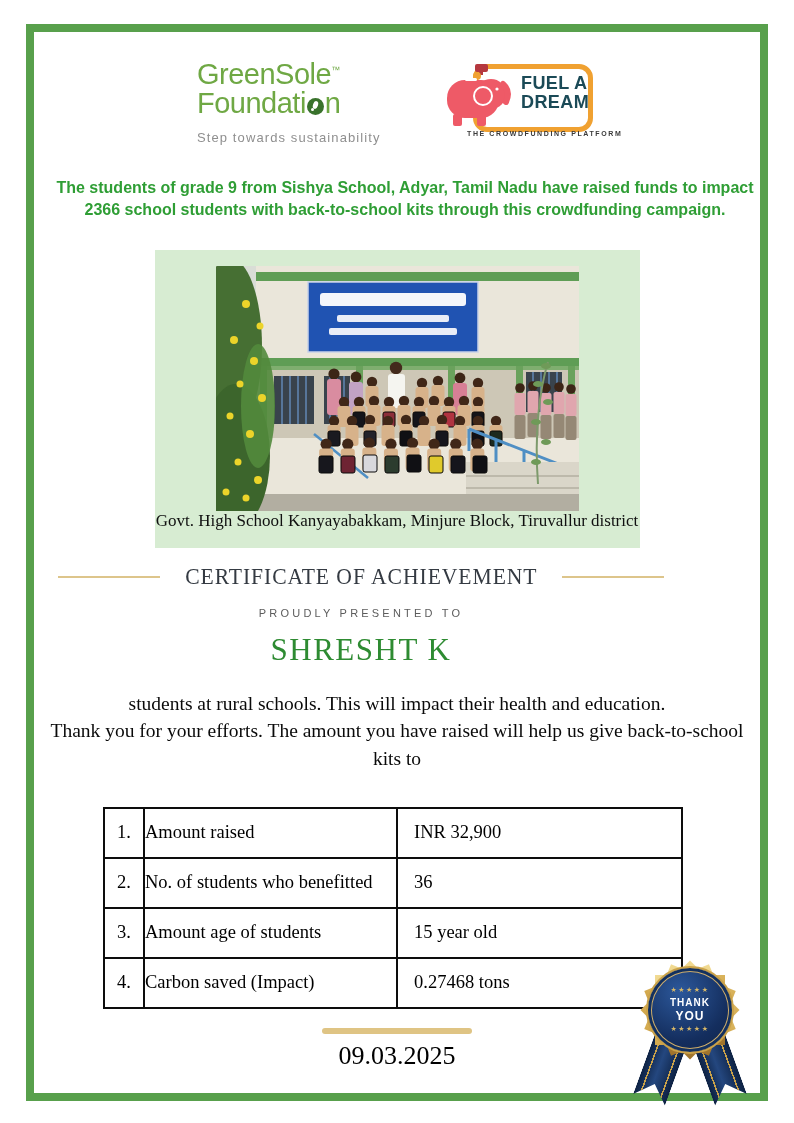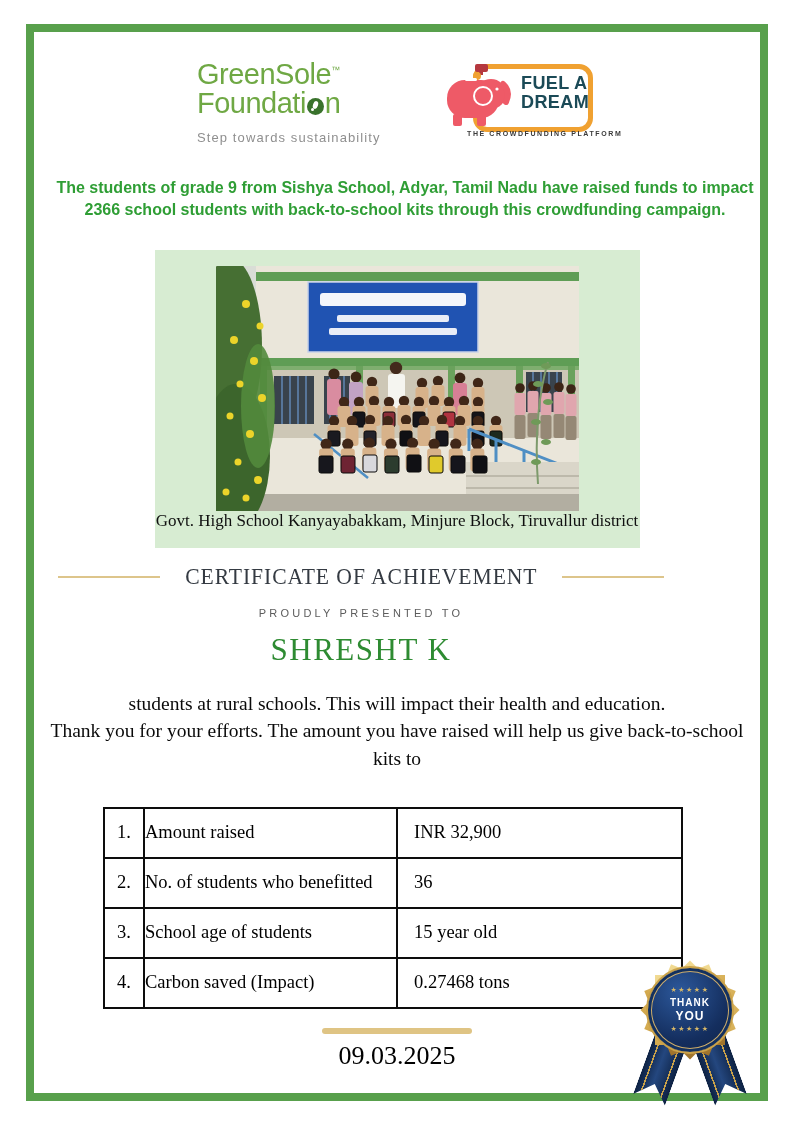--- a/index.html
+++ b/index.html
@@ -350,21 +350,21 @@
         <td class="td-label">Amount raised</td>
         <td class="td-value">INR 32,900</td>
       </tr>
       <tr>
         <td class="td-num">2.</td>
         <td class="td-label">No. of students who benefitted</td>
         <td class="td-value">36</td>
       </tr>
       <tr>
         <td class="td-num">3.</td>
-        <td class="td-label">School age of students</td>
+        <td class="td-label">Amount age of students</td>
         <td class="td-value">15 year old</td>
       </tr>
       <tr>
         <td class="td-num">4.</td>
         <td class="td-label">Carbon saved (Impact)</td>
         <td class="td-value">0.27468 tons</td>
       </tr>
     </tbody>
   </table>
 </div>

